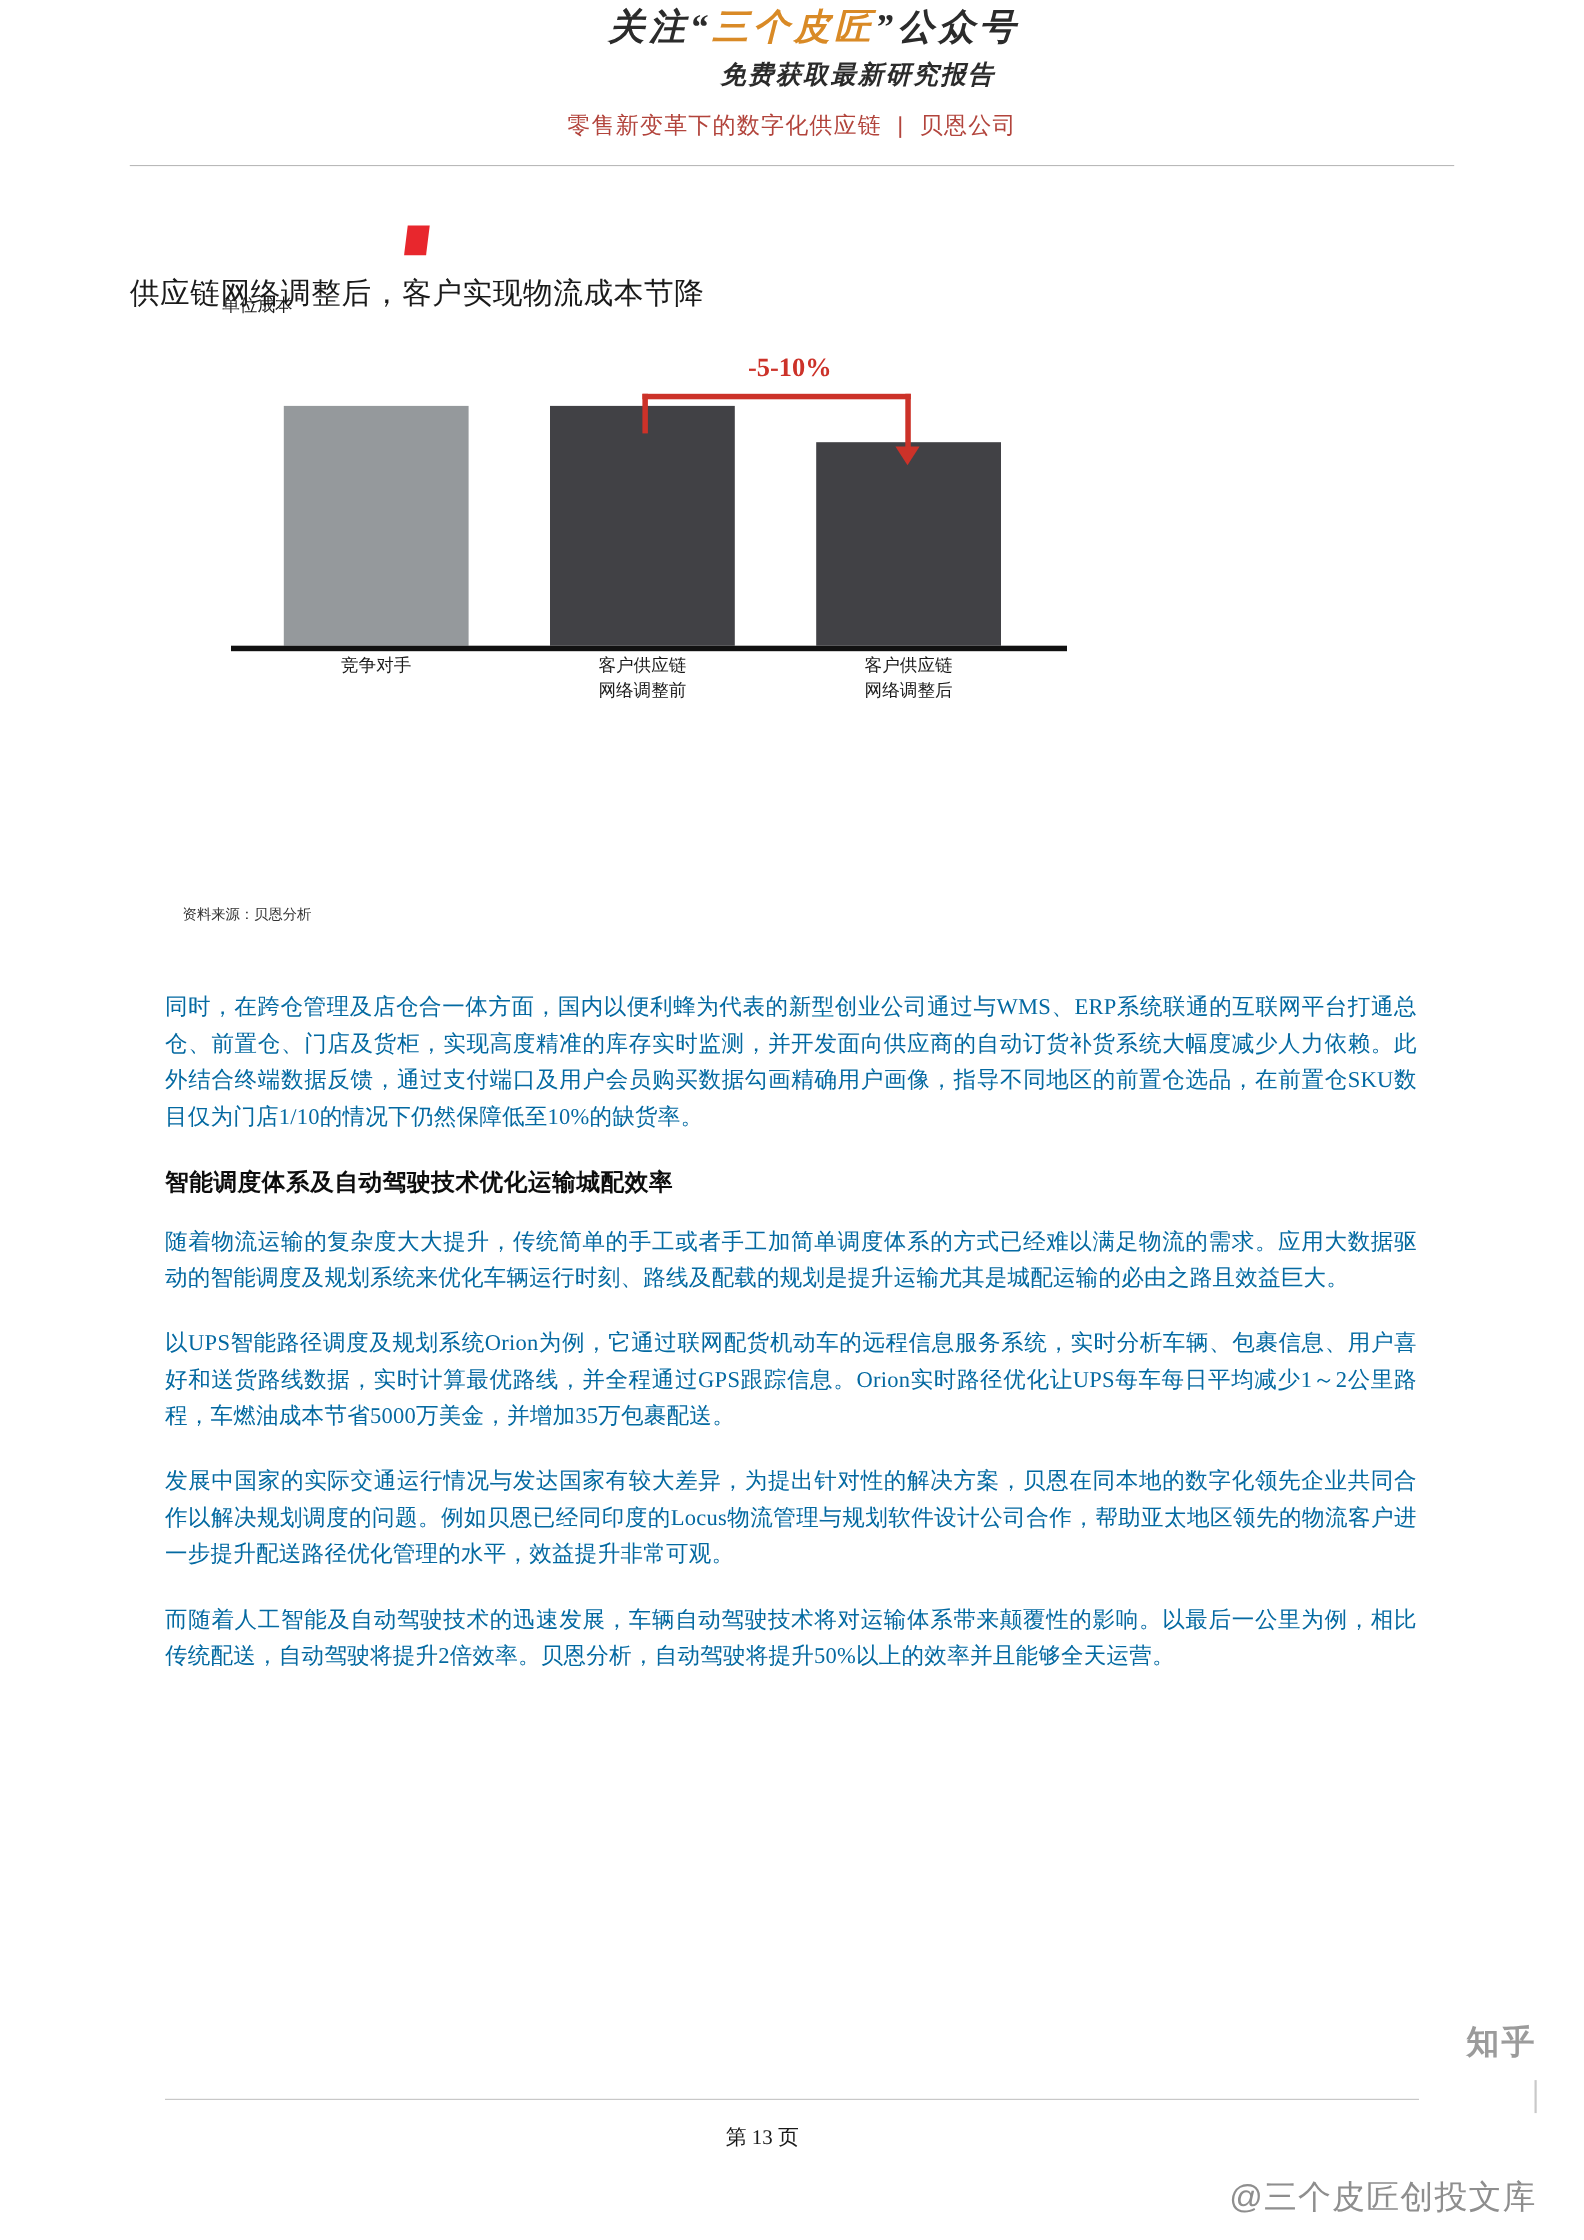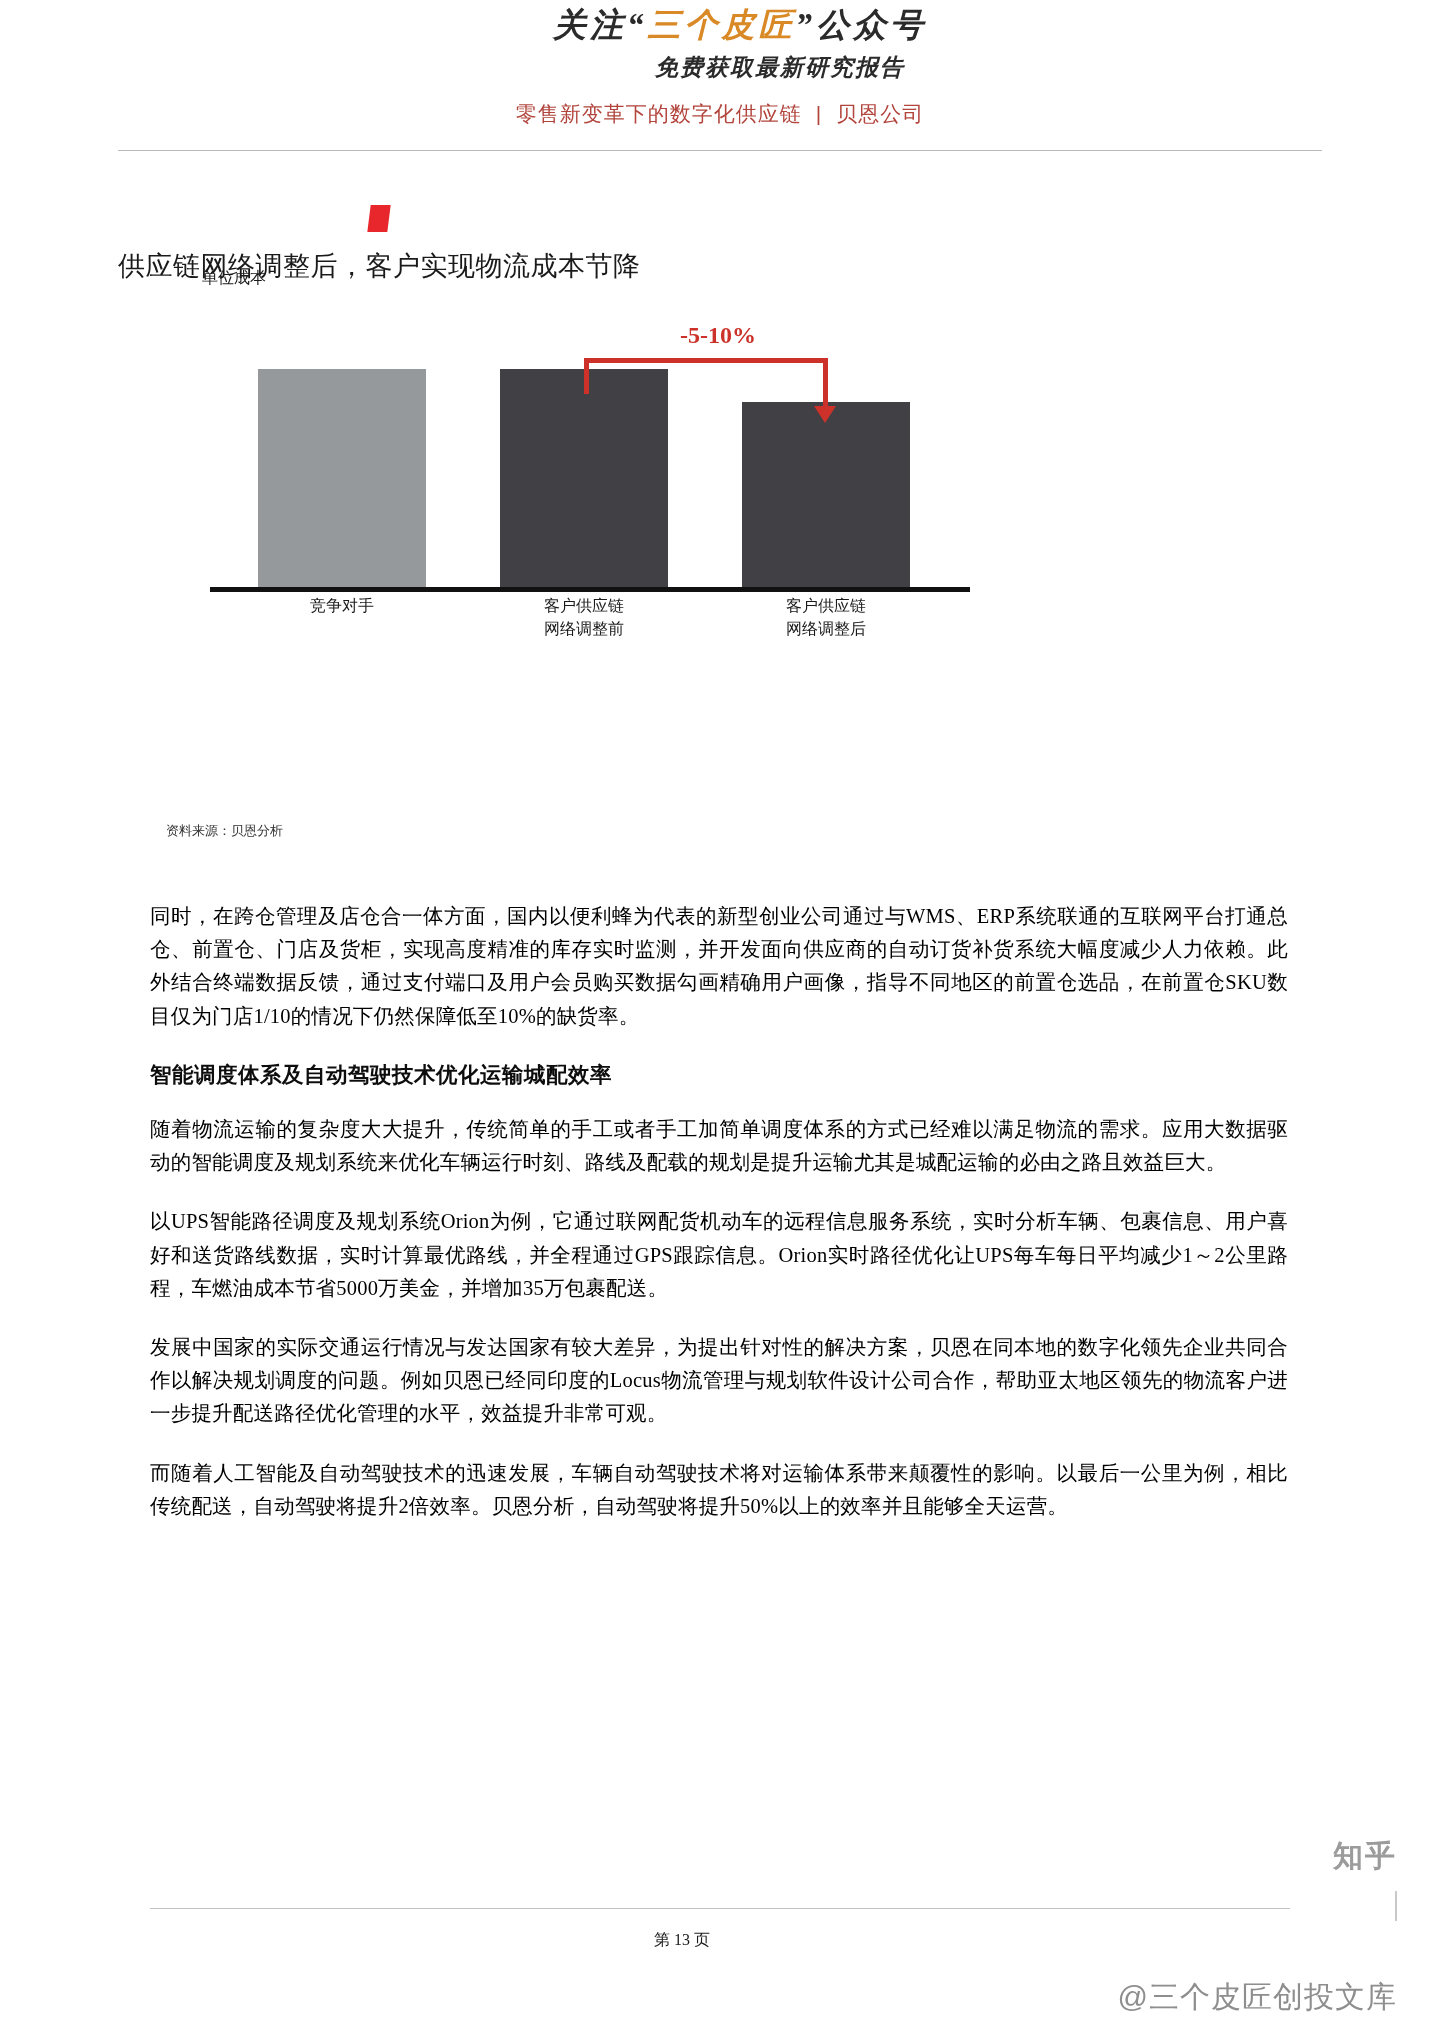--- a/index.html
+++ b/index.html
@@ -229,21 +229,21 @@
     position: absolute;
     left: 150px;
     top: 900px;
     width: 1138px;
   }
   p.para {
     margin: 0 0 26px 0;
     font-family: "Liberation Serif", "DejaVu Serif", serif;
     font-size: 20.5px;
     line-height: 1.62;
-    color: #000000;
+    color: #0369a1;
     text-align: justify;
     text-justify: inter-ideograph;
     letter-spacing: 0.2px;
   }
   h3.section-heading {
     margin: 4px 0 22px 0;
     font-family: "Liberation Sans", "DejaVu Sans", sans-serif;
     font-size: 21.5px;
     font-weight: 700;
     line-height: 1.5;
@@ -260,22 +260,23 @@
     height: 1px;
     background: #c2c2c2;
   }
   .page-number {
     position: absolute;
     left: 0;
     top: 1930px;
     width: 1364px;
     text-align: center;
     font-family: "Liberation Serif", "DejaVu Serif", serif;
-    font-size: 16px;
+    font-size: 19px;
     color: #1a1a1a;
+    padding-left: 11px;
   }
 
   .zhihu-wm {
     position: absolute;
     right: 43px;
     bottom: 18px;
     display: flex;
     align-items: flex-end;
     gap: 14px;
     white-space: nowrap;

